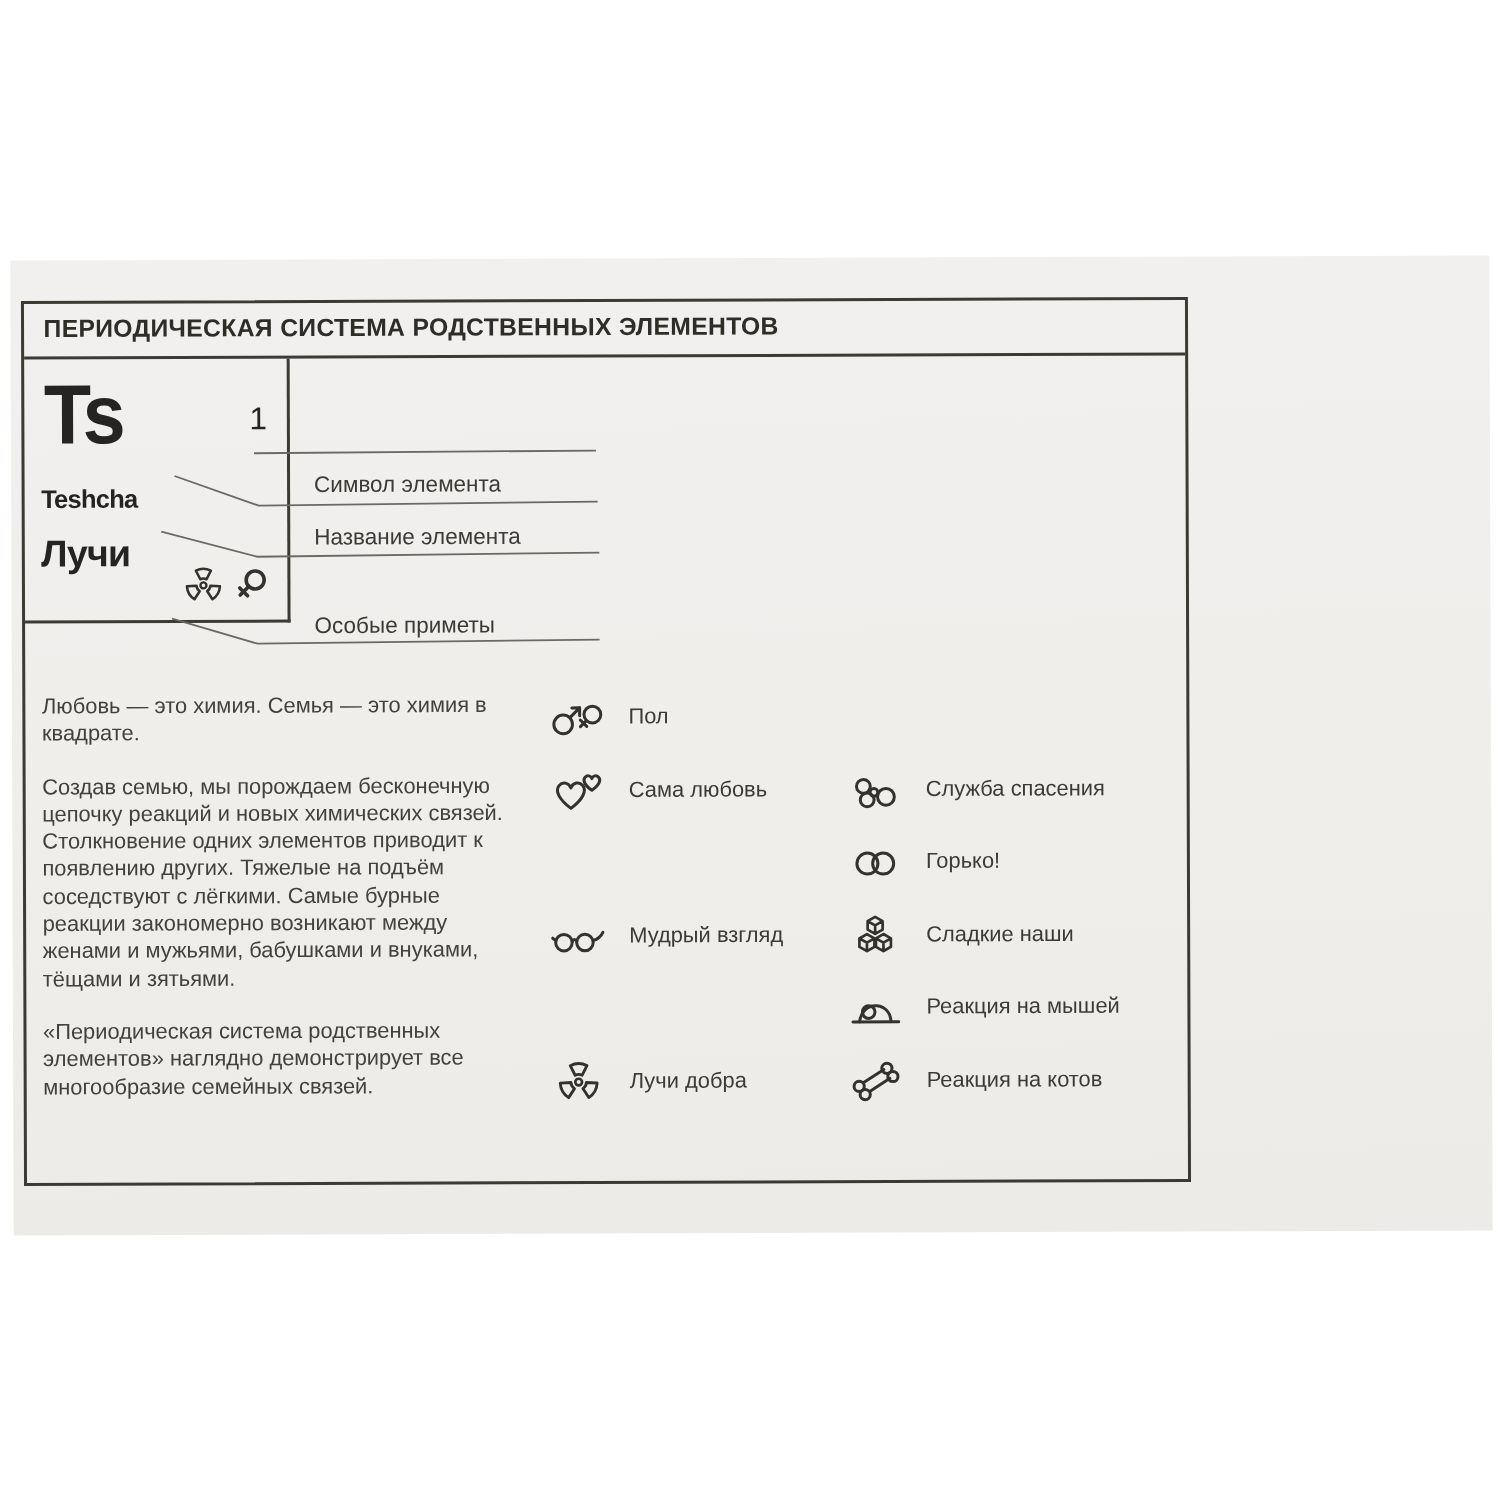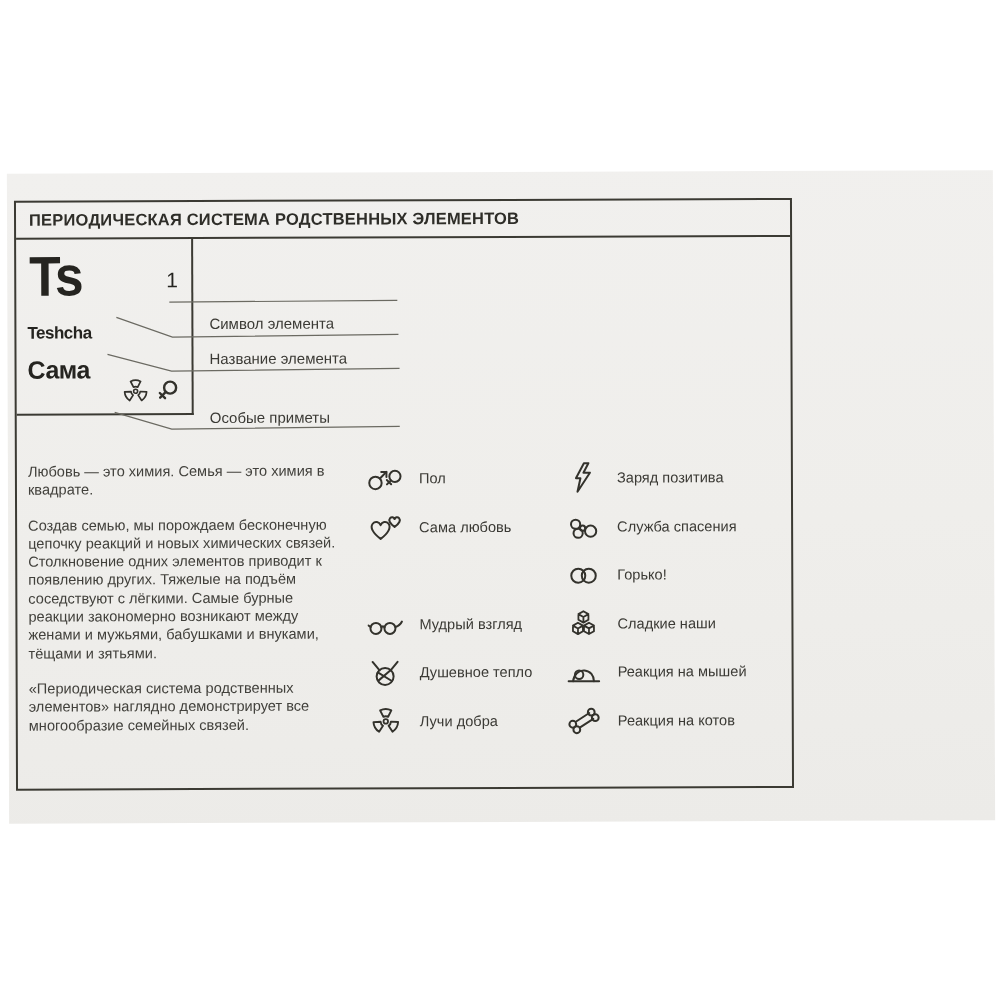--- a/index.html
+++ b/index.html
@@ -66,21 +66,21 @@
   <div class="frame">
 
     <div class="title-strip">
       <span>ПЕРИОДИЧЕСКАЯ СИСТЕМА РОДСТВЕННЫХ ЭЛЕМЕНТОВ</span>
     </div>
 
     <div class="element-box">
       <div class="el-symbol">Ts</div>
       <div class="el-count">1</div>
       <div class="el-latin">Teshcha</div>
-      <div class="el-cyr">Сама</div>
+      <div class="el-cyr">Лучи</div>
       <div class="el-icons">
         <span>
           <svg class="ig" width="26" height="26" viewBox="0 0 26 26">
               <use href="#trefoil" transform="translate(13,13)"></use>
             </svg>
         </span>
         <span>
           <svg class="ig" width="24" height="24" viewBox="0 0 24 24" style="stroke-width:2.4">
             <circle cx="14.5" cy="8.5" r="6"></circle>
             <line x1="10.2" y1="12.8" x2="4.5" y2="18.5"></line>
@@ -136,49 +136,29 @@
         <svg class="ig" width="36" height="32" viewBox="0 0 36 32">
           <circle cx="8.5" cy="20" r="5.5"></circle>
           <circle cx="22.5" cy="20" r="5.5"></circle>
           <path d="M14 19.2 Q15.5 16.6 17 19.2"></path>
           <path d="M28 18.6 Q32.5 17.4 34.5 13.2"></path>
           <path d="M3.1 18.6 L1 17"></path>
         </svg>
       </span>
       <span class="lbl">Мудрый взгляд</span>
     </div>
-    <div class="lrow" style="left:349px;top:453px">
-      <span class="ic">
-        <svg class="ig" width="36" height="32" viewBox="0 0 36 32">
-          <circle cx="17.5" cy="20" r="8.5"></circle>
-          <path d="M10.2 16 L24.2 24.6"></path>
-          <path d="M10.8 24.2 L23.2 13.6"></path>
-          <line x1="12" y1="14" x2="5" y2="5.5"></line>
-          <line x1="23" y1="14" x2="30" y2="5.5"></line>
-        </svg>
-      </span>
-      <span class="lbl">Душевное тепло</span>
-    </div>
     <div class="lrow" style="left:349px;top:502px">
       <span class="ic">
         <svg class="ig" width="32" height="30" viewBox="0 0 32 30">
             <use href="#trefoil" transform="translate(16,15) scale(1.12)"></use>
           </svg>
       </span>
       <span class="lbl">Лучи добра</span>
     </div>
 
-    <div class="lrow" style="left:547px;top:259px">
-      <span class="ic">
-        <svg class="ig" width="36" height="32" viewBox="0 0 36 32">
-          <path d="M19 1.5 L11 16.5 L15.5 16.5 L12.5 30 L25 11 L18.5 11 L23.5 1.5 Z"></path>
-        </svg>
-      </span>
-      <span class="lbl">Заряд позитива</span>
-    </div>
     <div class="lrow" style="left:547px;top:308px">
       <span class="ic">
         <svg class="ig" width="36" height="32" viewBox="0 0 36 32">
           <circle cx="10.5" cy="13.5" r="4.6"></circle>
           <circle cx="13" cy="22.5" r="4.6"></circle>
           <circle cx="17.5" cy="17.5" r="2.6"></circle>
           <circle cx="25.5" cy="20.5" r="5.6"></circle>
         </svg>
       </span>
       <span class="lbl">Служба спасения</span>

